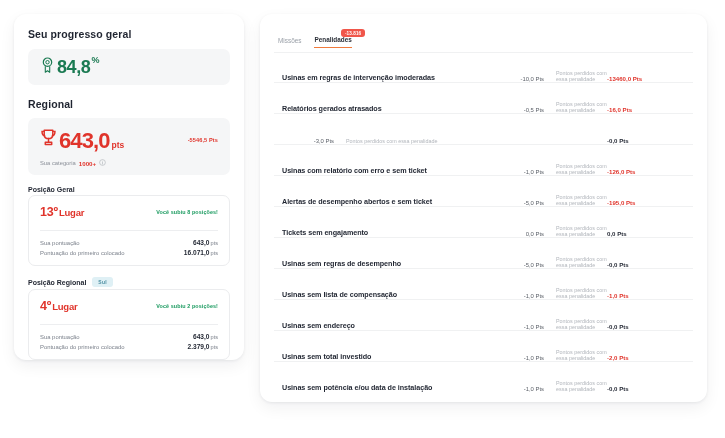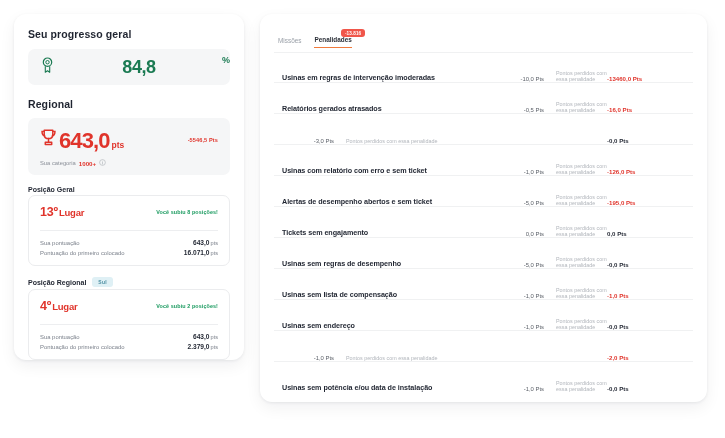--- a/index.html
+++ b/index.html
@@ -41,21 +41,20 @@
   }
 
   .progress-box {
     margin-top: 9px;
     background: #f5f6f7;
     border-radius: 7px;
     height: 36px;
     display: flex;
     align-items: center;
     padding-left: 13px;
-    justify-content: space-between;
   }
 
   .medal-icon { flex: 0 0 auto; display:block; margin-right: 3px; }
 
   .progress-value {
     font-size: 18px;
     font-weight: bold;
     color: #1a7a52;
     letter-spacing: -0.4px;
   }
@@ -455,20 +454,21 @@
             <div class="p-desc">Pontos perdidos com essa penalidade</div>
             <div class="p-total neg">-1,0 Pts</div>
           </div>
           <div class="prow">
             <div class="p-name">Usinas sem endereço</div>
             <div class="p-unit">-1,0 Pts</div>
             <div class="p-desc">Pontos perdidos com essa penalidade</div>
             <div class="p-total">-0,0 Pts</div>
           </div>
           <div class="prow">
+            <div class="p-name">Usinas sem total investido</div>
             <div class="p-unit">-1,0 Pts</div>
             <div class="p-desc">Pontos perdidos com essa penalidade</div>
             <div class="p-total neg">-2,0 Pts</div>
           </div>
           <div class="prow">
             <div class="p-name">Usinas sem potência e/ou data de instalação</div>
             <div class="p-unit">-1,0 Pts</div>
             <div class="p-desc">Pontos perdidos com essa penalidade</div>
             <div class="p-total">-0,0 Pts</div>
           </div>

